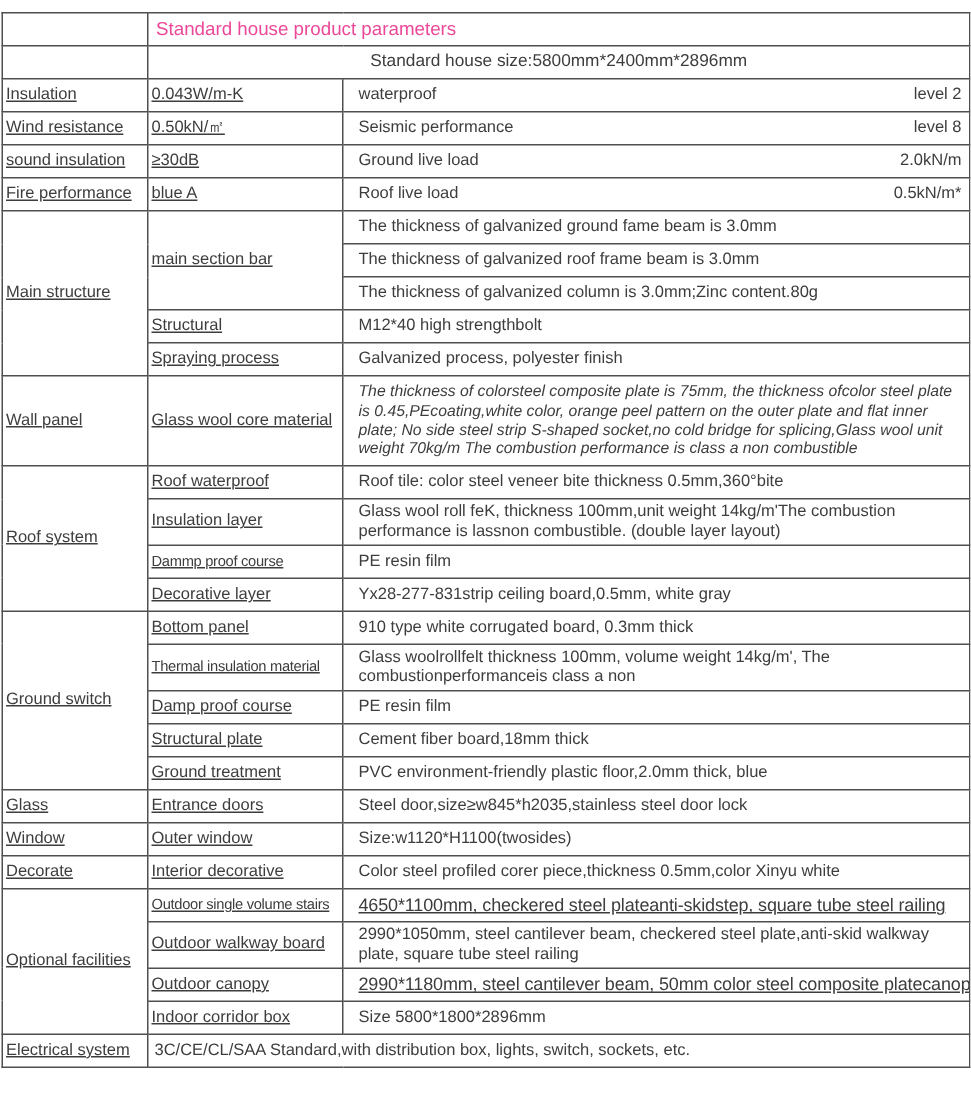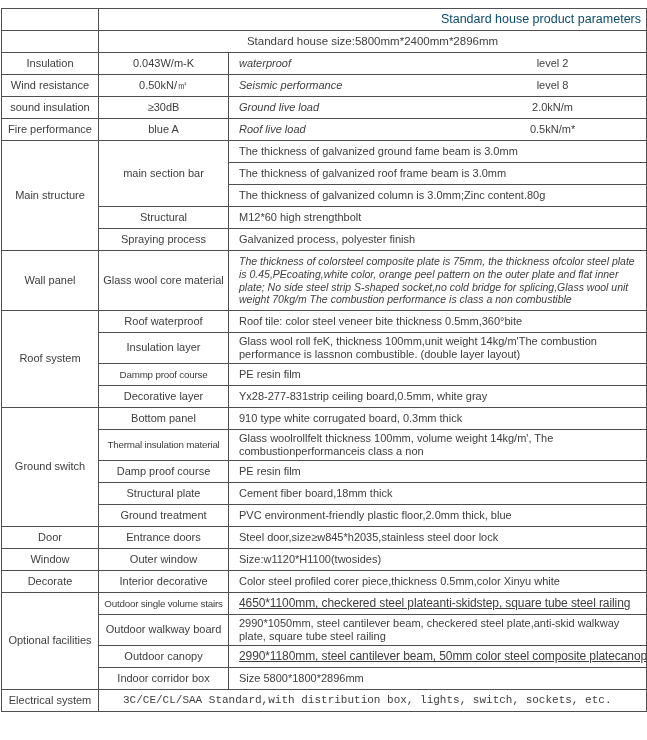--- a/index.html
+++ b/index.html
@@ -18,27 +18,27 @@
     border:1px solid #4f4f4f;
     font-size:11px;
     line-height:1.18;
     vertical-align:middle;
     padding:2px 5px;
     overflow:hidden;
   }
   tr.h22{height:22px;}
   tr.h39{height:26px;}
   tr.h60{height:60px;}
-  td.c{text-align:center;padding-left:2px;padding-right:2px;}
+  td.c{padding-left:2px;padding-right:2px;text-decoration:underline;}
   td.l{text-align:left;padding-left:10px;}
-  td.title-cell{font-size:12.5px;text-align:right;color:#0c4a6e;}
+  td.title-cell{font-size:12.5px;text-align:left;color:#ec4899;}
   td.size-cell{font-size:11.5px;text-align:center;}
   .spec-line{display:flex;align-items:center;width:100%;}
-  .spec-label{flex:0 0 56%;font-style:italic;}
-  .spec-value{flex:1;text-align:center;}
+  .spec-label{flex:0 0 56%;}
+  .spec-value{flex:1;text-align:right;}
   .condensed{font-size:9.8px;letter-spacing:-0.2px;white-space:nowrap;}
   .fit{white-space:nowrap;font-size:12px;letter-spacing:-0.1px;text-decoration:underline;}
   .small{font-size:10.5px;line-height:12.8px;font-style:italic;}
 </style>
 </head>
 <body>
 
 <table class="params">
   <colgroup>
     <col style="width:97px">
@@ -104,21 +104,21 @@
     <td class="l">The thickness of galvanized ground fame beam is 3.0mm</td>
   </tr>
   <tr class="h22">
     <td class="l">The thickness of galvanized roof frame beam is 3.0mm</td>
   </tr>
   <tr class="h22">
     <td class="l">The thickness of galvanized column is 3.0mm;Zinc content.80g</td>
   </tr>
   <tr class="h22">
     <td class="c">Structural</td>
-    <td class="l">M12*60 high strengthbolt</td>
+    <td class="l">M12*40 high strengthbolt</td>
   </tr>
   <tr class="h22">
     <td class="c">Spraying process</td>
     <td class="l">Galvanized process, polyester finish</td>
   </tr>
 
   <tr class="h60">
     <td class="c">Wall panel</td>
     <td class="c">Glass wool core material</td>
     <td class="l small">The thickness of colorsteel composite plate is 75mm, the thickness ofcolor steel plate is 0.45,PEcoating,white color, orange peel pattern on the outer plate and flat inner plate;  No side steel strip S-shaped socket,no cold bridge for splicing,Glass wool unit weight 70kg/m The combustion performance is class a non combustible</td>
@@ -158,21 +158,21 @@
   <tr class="h22">
     <td class="c">Structural plate</td>
     <td class="l">Cement fiber board,18mm thick</td>
   </tr>
   <tr class="h22">
     <td class="c">Ground treatment</td>
     <td class="l">PVC environment-friendly plastic floor,2.0mm thick, blue</td>
   </tr>
 
   <tr class="h22">
-    <td class="c">Door</td>
+    <td class="c">Glass</td>
     <td class="c">Entrance doors</td>
     <td class="l">Steel door,size≥w845*h2035,stainless steel door lock</td>
   </tr>
   <tr class="h22">
     <td class="c">Window</td>
     <td class="c">Outer window</td>
     <td class="l">Size:w1120*H1100(twosides)</td>
   </tr>
   <tr class="h22">
     <td class="c">Decorate</td>
@@ -193,16 +193,16 @@
     <td class="c">Outdoor canopy</td>
     <td class="l fit">2990*1180mm, steel cantilever beam, 50mm color steel composite platecanopy panel</td>
   </tr>
   <tr class="h22">
     <td class="c">Indoor corridor box</td>
     <td class="l">Size 5800*1800*2896mm</td>
   </tr>
 
   <tr class="h22">
     <td class="c">Electrical system</td>
-    <td class="l" colspan="2" style="padding-left:24px;font-family:Liberation Mono, monospace;">3C/CE/CL/SAA Standard,with distribution box, lights, switch, sockets, etc.</td>
+    <td class="l" colspan="2" style="padding-left:4px;">3C/CE/CL/SAA Standard,with distribution box, lights, switch, sockets, etc.</td>
   </tr>
 </tbody>
   </table>
 
 </body></html>

